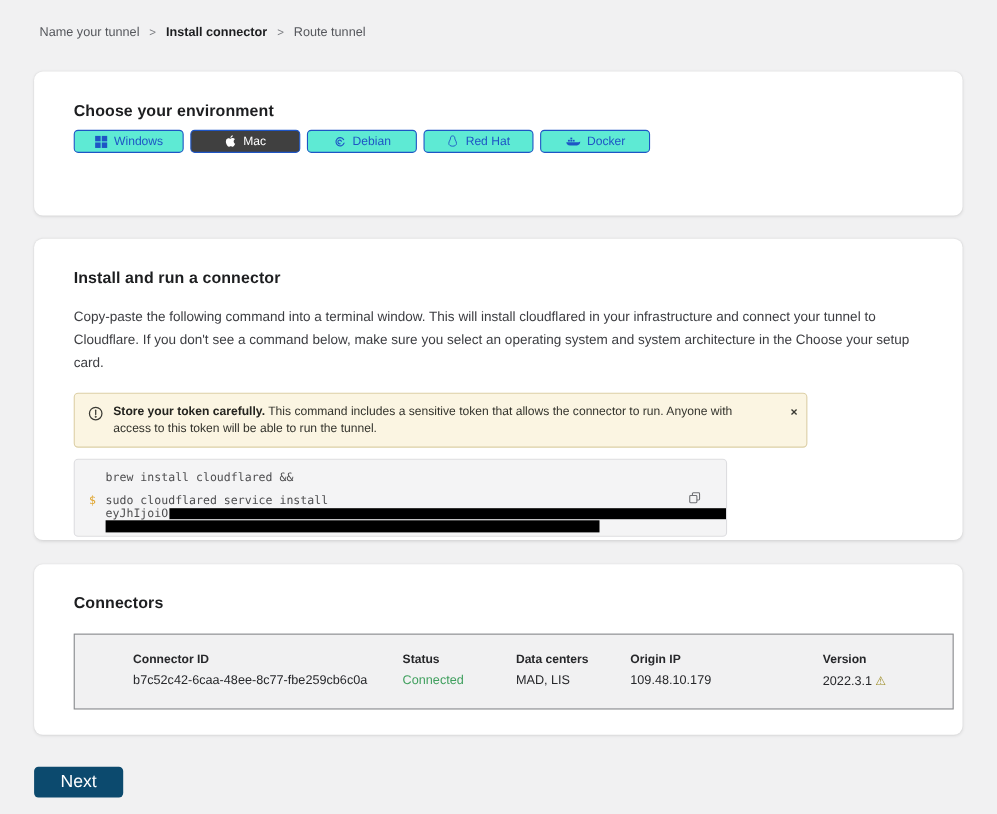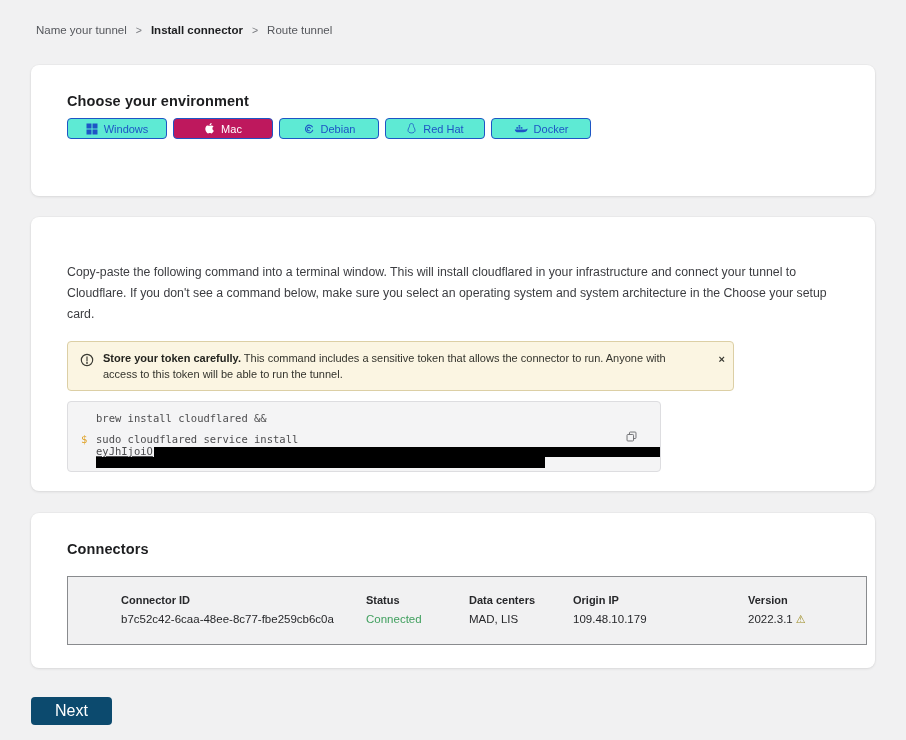--- a/index.html
+++ b/index.html
@@ -37,21 +37,21 @@
   .os-row { margin-top: 9px; display: flex; gap: 6px; }
   .os-btn {
     width: 100px; height: 21px;
     border: 1px solid #1e55c5; border-radius: 4px;
     background: #5eead4; color: #1e55c5;
     font-family: "Liberation Sans", sans-serif;
     font-size: 11px;
     display: flex; align-items: center; justify-content: center; gap: 6px;
     cursor: pointer;
   }
-  .os-btn.selected { background: #be185d; color: #ffffff; }
+  .os-btn.selected { background: #404040; color: #ffffff; }
   .os-btn svg { display: block; }
 
   
   .desc { margin-top: 17px; font-size: 12.3px; line-height: 21px; color: #3c3d41; max-width: 800px; }
 
   .banner {
     margin-top: 16px; width: 667px; min-height: 46px;
     background: #fbf5e2; border: 1px solid #dccfa5; border-radius: 4px;
     display: flex; align-items: flex-start; gap: 9px;
     padding: 8px 10px 8px 12px; position: relative;
@@ -67,21 +67,21 @@
 
   .codeblock {
     margin-top: 10px; width: 594px; height: 71px;
     background: #f4f4f5; border: 1px solid #dddde0; border-radius: 4px;
     font-family: "DejaVu Sans Mono", monospace;
     font-size: 10.5px; color: #4d4d4f;
     padding: 11px 0 0 28px; position: relative; line-height: 11px;
   }
   .code-line-1 { margin-bottom: 10px; }
   .prompt { position: absolute; left: 13px; top: 32px; color: #e0a42b; }
-  .token-line { display: flex; align-items: flex-end; margin-top: 1px; text-decoration: underline; }
+  .token-line { display: flex; align-items: flex-start; margin-top: 1px; }
   .redact { display: inline-block; background: #000000; height: 10px; }
   .redact-1 { width: 538px; margin-left: 1px; }
   .redact-2 { width: 449px; height: 11px; margin-top: 0px; }
   .copy-btn {
     position: absolute; right: 22px; top: 28px;
     background: none; border: none; cursor: pointer; padding: 0;
   }
 
   
   .conn-table {
@@ -183,20 +183,21 @@
             </svg>
         </span>
         <span>Docker</span>
       </button>
 
     </div>
   </section>
 
   
   <section class="card card-2">
+    <h2 class="card-title">Install and run a connector</h2>
     <p class="desc">Copy-paste the following command into a terminal window. This will install cloudflared in your infrastructure and connect your tunnel to Cloudflare. If you don't see a command below, make sure you select an operating system and system architecture in the Choose your setup card.</p>
 
     <div class="banner">
       <span class="banner-icon">
         <svg width="14" height="14" viewBox="0 0 16 16" fill="none" stroke="#3a3a33" stroke-width="1.3">
           <circle cx="8" cy="8" r="6.5"></circle>
             <line x1="8" y1="4.5" x2="8" y2="9" stroke-linecap="round"></line>
             <circle cx="8" cy="11.3" r="0.4" fill="#3a3a33"></circle>
         </svg>
       </span>

